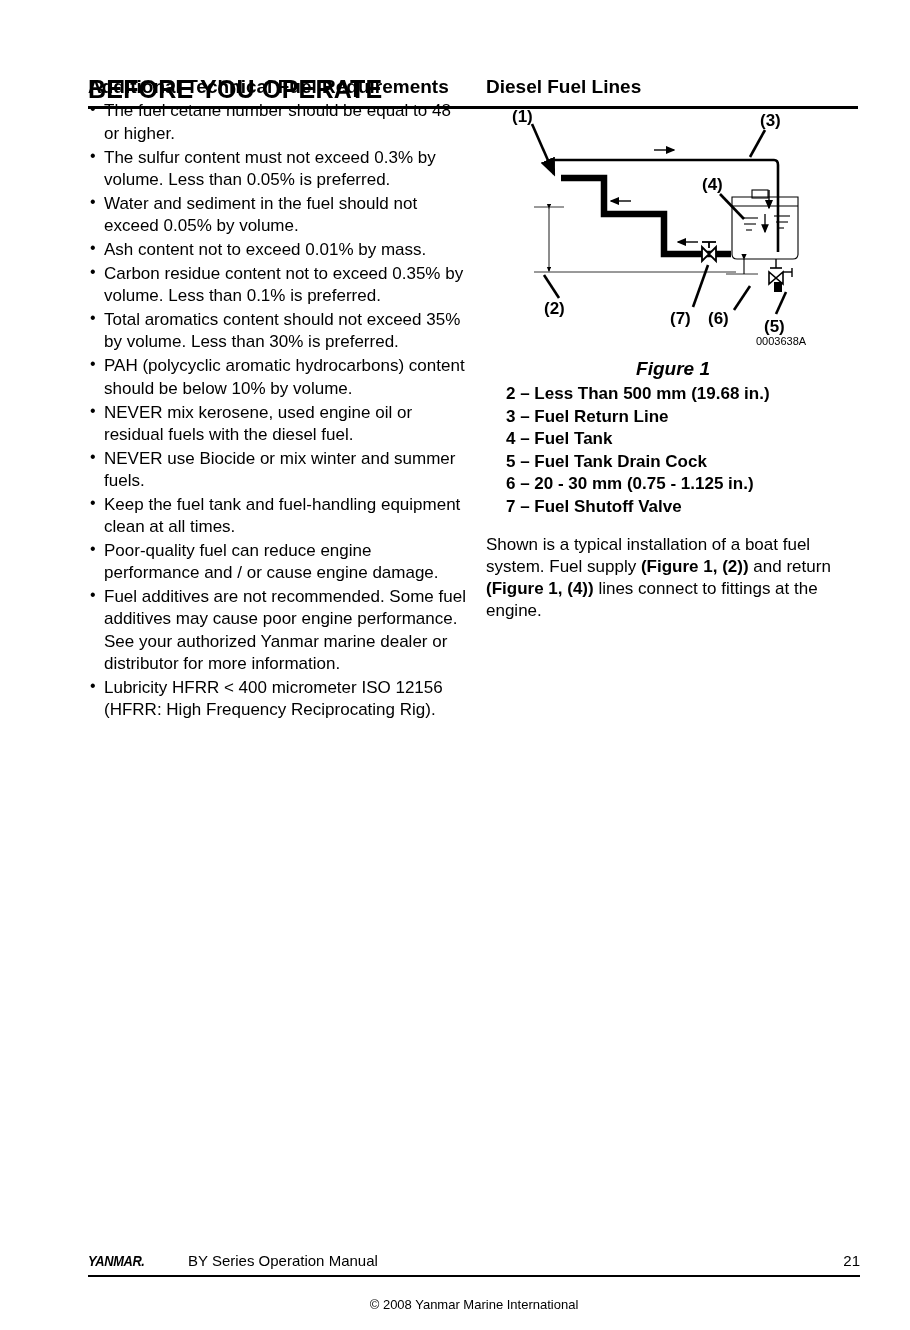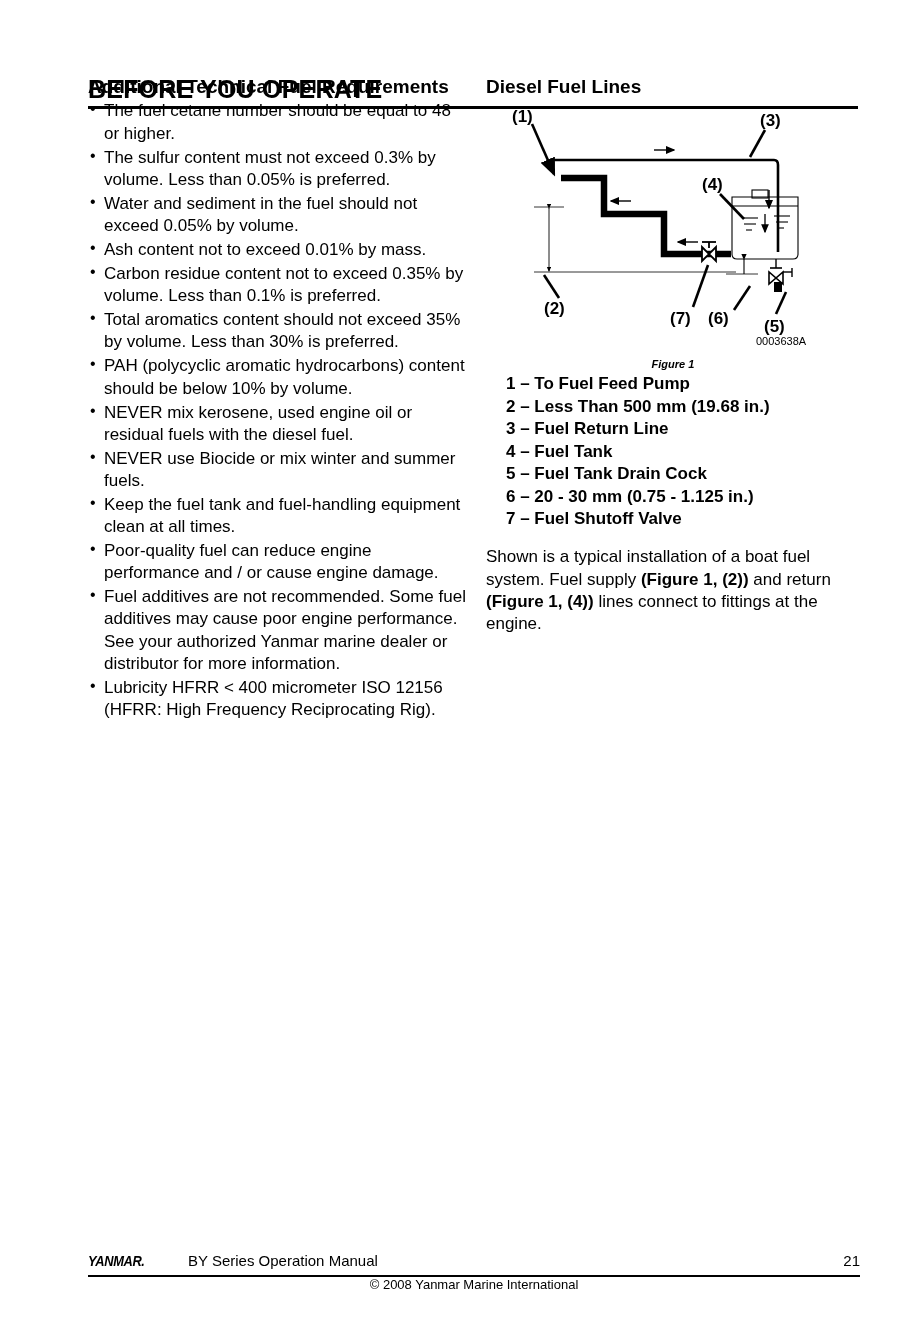--- a/index.html
+++ b/index.html
@@ -85,21 +85,21 @@
 
   
   .figure-wrap {
     position: relative;
     width: 374px;
     height: 258px;
     margin-top: 4px;
   }
   .figure-caption {
     text-align: center;
-    font-size: 11px;
+    font-size: 19px;
     font-weight: bold;
     font-style: italic;
     margin-top: -2px;
   }
 
   ol.legend {
     list-style: none;
     margin: 3px 0 0 20px;
     padding: 0;
   }
@@ -157,21 +157,21 @@
     top: 0;
     font-size: 15px;
   }
   .footer-rule {
     border-top: 2px solid #000;
     margin-top: 1px;
   }
   .footer-copy {
     text-align: center;
     font-size: 13px;
-    margin-top: 0;
+    margin-top: 20px;
   }
 </style>
 </head>
 <body>
 
 <div class="header">
   <div class="header-title">BEFORE YOU OPERATE</div>
   <div class="header-rule"></div>
 </div>
 
@@ -285,21 +285,20 @@
           <text x="184" y="222">(7)</text>
         </g>
 
         <text x="270" y="243" font-family="Liberation Sans, sans-serif" font-size="11" fill="#000">0003638A</text>
       </svg>
     </div>
 
     <div class="figure-caption">Figure 1</div>
 
     <ol class="legend">
-      <li>1 – To Fuel Feed Pump</li>
       <li>2 – Less Than 500 mm (19.68 in.)</li>
       <li>3 – Fuel Return Line</li>
       <li>4 – Fuel Tank</li>
       <li>5 – Fuel Tank Drain Cock</li>
       <li>6 – 20 - 30 mm (0.75 - 1.125 in.)</li>
       <li>7 – Fuel Shutoff Valve</li>
     </ol>
 
     <p class="body-text"><span>Shown is a typical installation of a boat fuel system. Fuel supply </span><span class="b">(Figure 1, (2))</span><span> and return </span><span class="b">(Figure 1, (4))</span><span> lines connect to fittings at the engine.</span></p>
 

